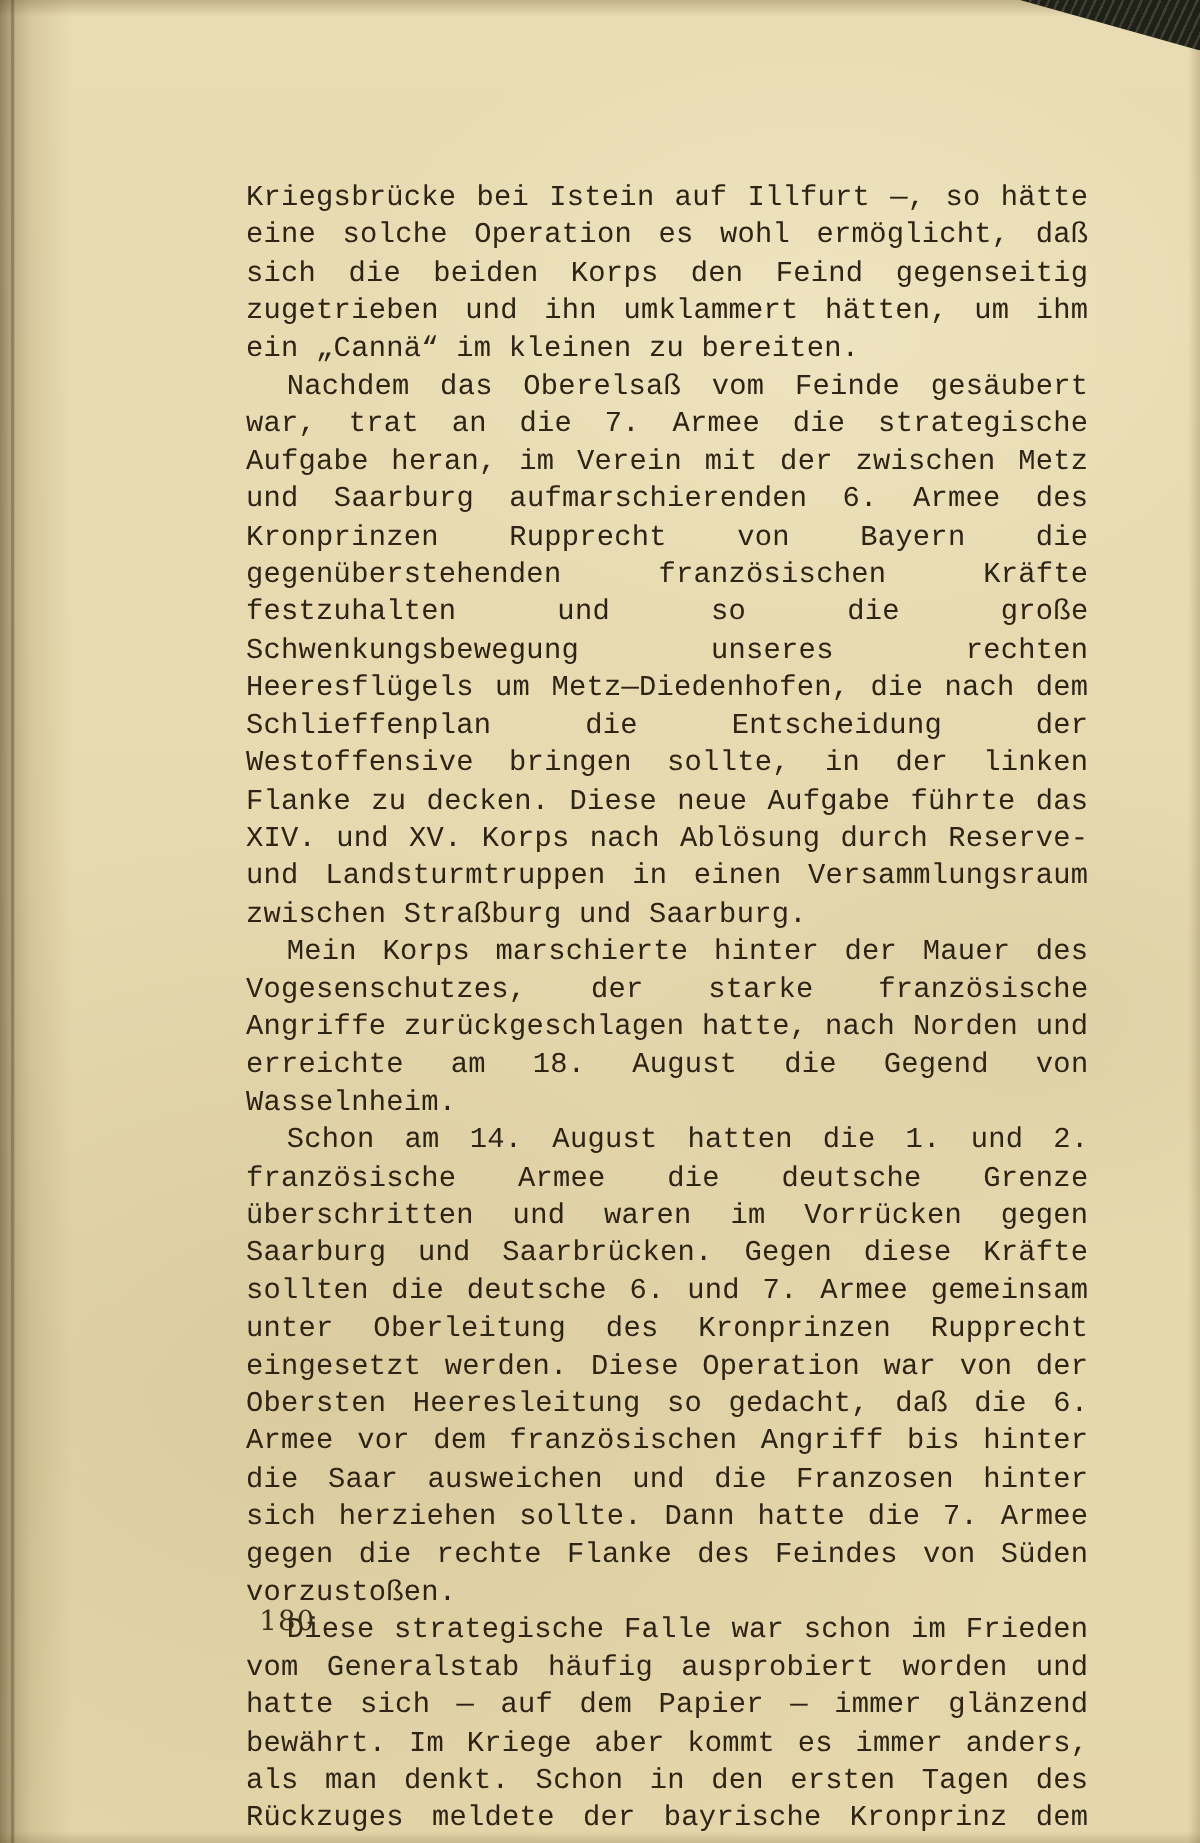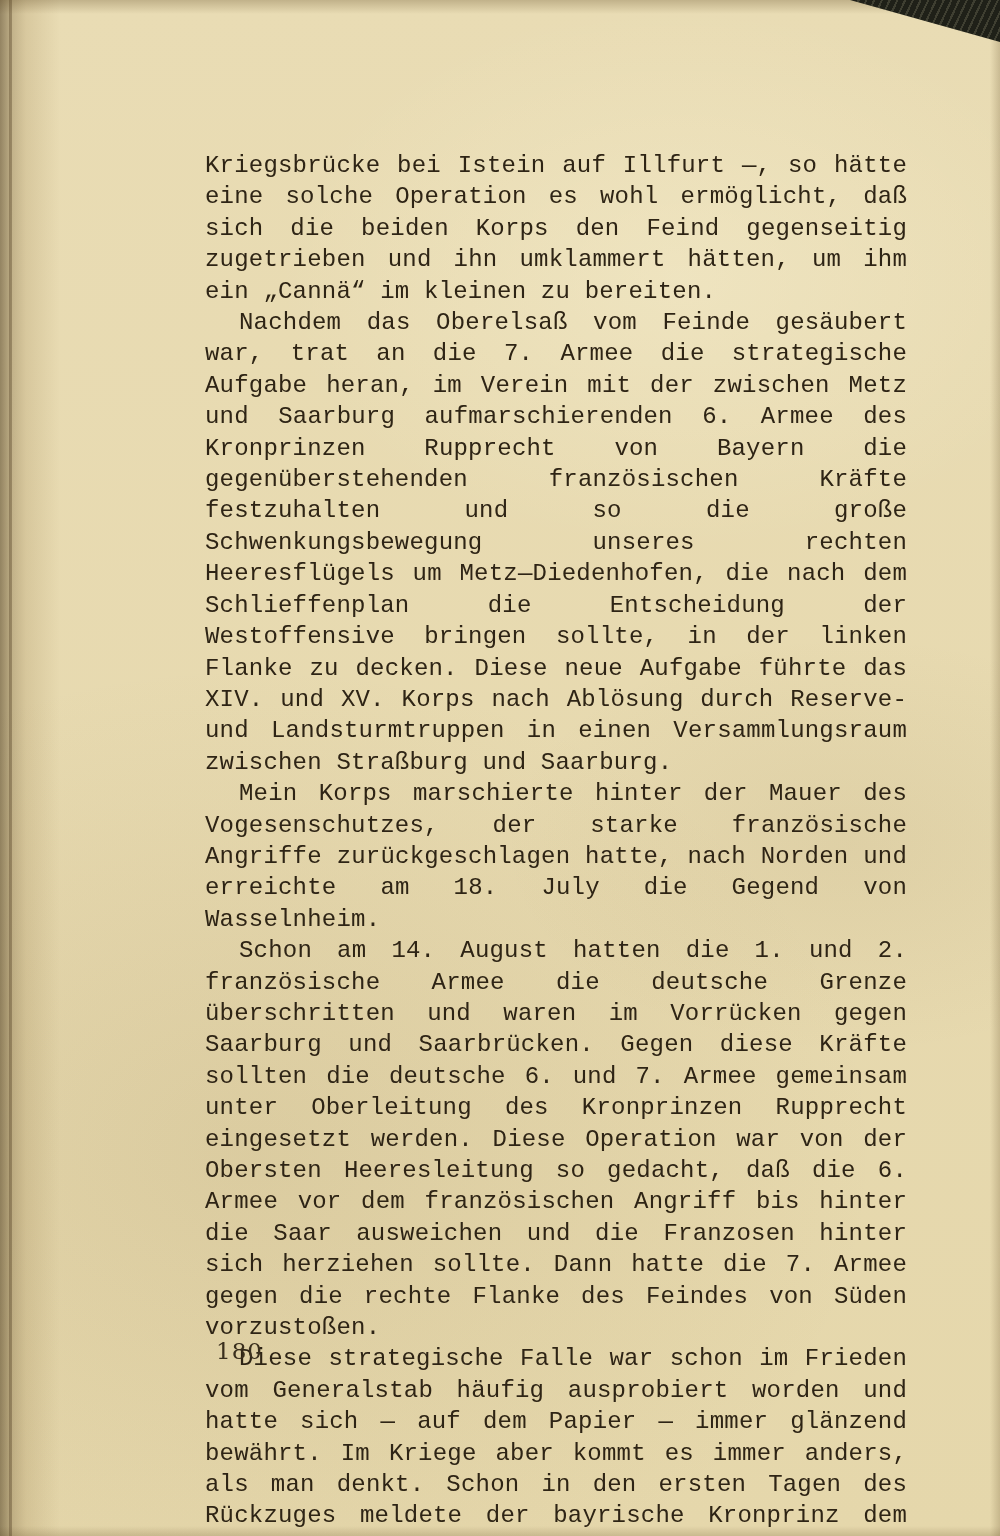--- a/index.html
+++ b/index.html
@@ -106,18 +106,18 @@
 <div class="binding-shadow"></div>
 <div class="binding-crease"></div>
 <div class="top-edge"></div>
 <div class="right-edge"></div>
 <div class="bottom-edge"></div>
 <div class="book-corner"></div>
 
 <div class="text-block">
     <p class="">Kriegsbrücke bei Istein auf Illfurt —, so hätte eine solche Operation es wohl ermöglicht, daß sich die beiden Korps den Feind gegenseitig zugetrieben und ihn umklammert hätten, um ihm ein „Cannä“ im kleinen zu bereiten.</p>
     <p class="indent">Nachdem das Oberelsaß vom Feinde gesäubert war, trat an die 7. Armee die strategische Aufgabe heran, im Verein mit der zwischen Metz und Saarburg aufmarschierenden 6. Armee des Kronprinzen Rupprecht von Bayern die gegenüberstehenden französischen Kräfte festzuhalten und so die große Schwenkungsbewegung unseres rechten Heeresflügels um Metz—Diedenhofen, die nach dem Schlieffenplan die Entscheidung der Westoffensive bringen sollte, in der linken Flanke zu decken. Diese neue Aufgabe führte das XIV. und XV. Korps nach Ablösung durch Reserve- und Landsturmtruppen in einen Versammlungsraum zwischen Straßburg und Saarburg.</p>
-    <p class="indent">Mein Korps marschierte hinter der Mauer des Vogesenschutzes, der starke französische Angriffe zurückgeschlagen hatte, nach Norden und erreichte am 18. July die Gegend von Wasselnheim.</p>
+    <p class="indent">Mein Korps marschierte hinter der Mauer des Vogesenschutzes, der starke französische Angriffe zurückgeschlagen hatte, nach Norden und erreichte am 18. August die Gegend von Wasselnheim.</p>
     <p class="indent">Schon am 14. August hatten die 1. und 2. französische Armee die deutsche Grenze überschritten und waren im Vorrücken gegen Saarburg und Saarbrücken. Gegen diese Kräfte sollten die deutsche 6. und 7. Armee gemeinsam unter Oberleitung des Kronprinzen Rupprecht eingesetzt werden. Diese Operation war von der Obersten Heeresleitung so gedacht, daß die 6. Armee vor dem französischen Angriff bis hinter die Saar ausweichen und die Franzosen hinter sich herziehen sollte. Dann hatte die 7. Armee gegen die rechte Flanke des Feindes von Süden vorzustoßen.</p>
     <p class="indent">Diese strategische Falle war schon im Frieden vom Generalstab häufig ausprobiert worden und hatte sich — auf dem Papier — immer glänzend bewährt. Im Kriege aber kommt es immer anders, als man denkt. Schon in den ersten Tagen des Rückzuges meldete der bayrische Kronprinz dem Generalstabschef von Moltke, daß seine Truppen nur mit größtem Widerwillen zurückgingen und deutsches Land preisgäben. Sie könnten nicht mehr lange zurückgenommen werden ohne nachteilige Wirkungen auf ihre Moral. Auch hielt Kronprinz Rupprecht die zögernd folgenden Franzosen nicht für so dumm, daß sie blindlings in die Falle hineintappen würden.</p>
   </div>
 
 <div class="page-number">180</div>
 
 </body></html>

